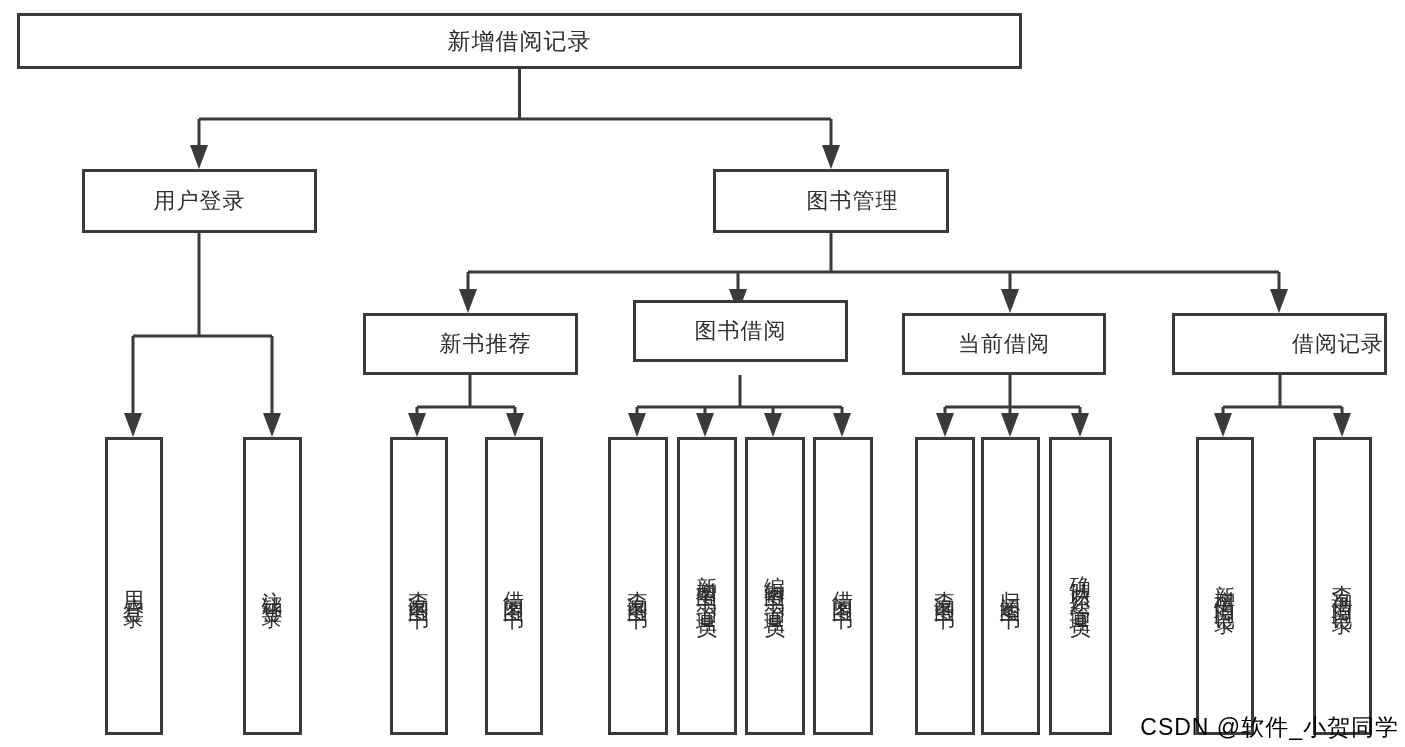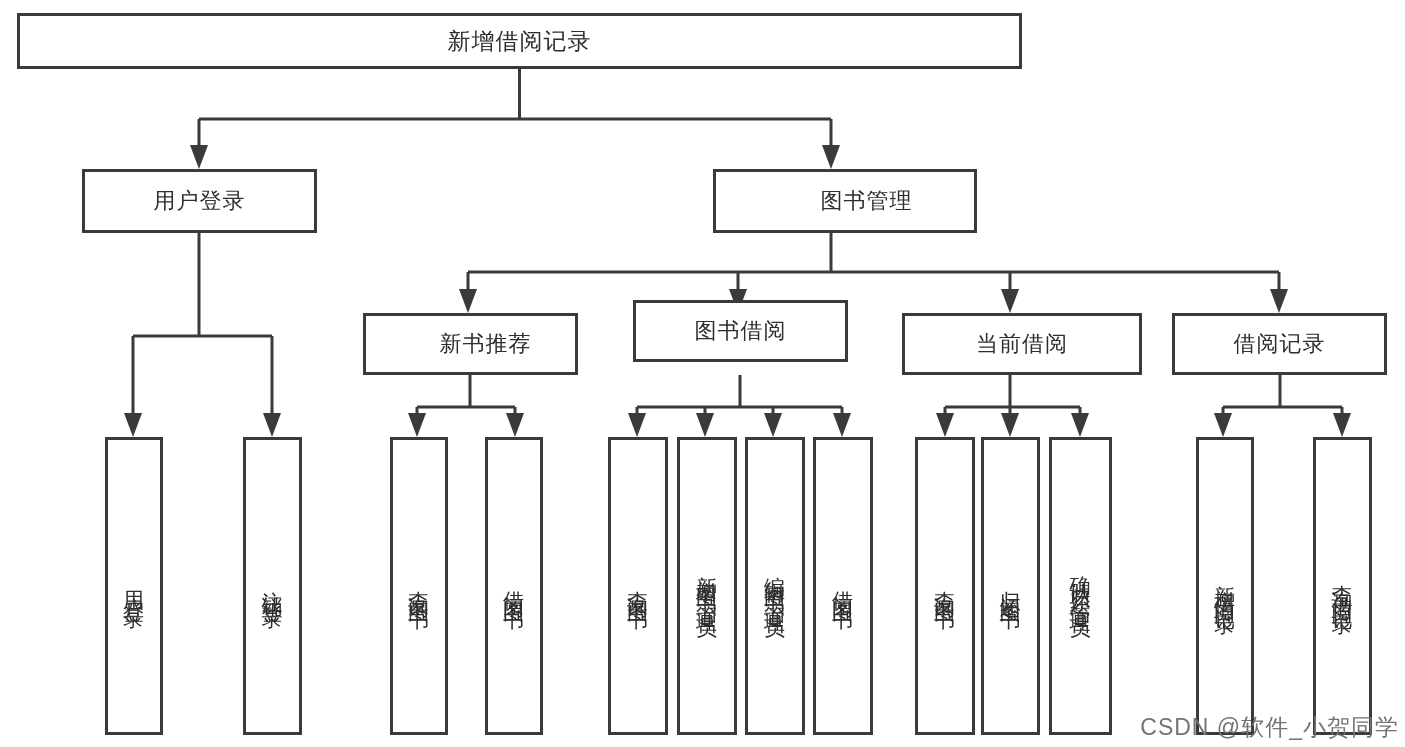--- a/index.html
+++ b/index.html
@@ -42,21 +42,21 @@
     letter-spacing: 6px;
     line-height: 1;
     padding: 6px 0;
   }
   .leaf span { display: block; }
   .watermark {
     position: absolute;
     top: 712px;
     right: 6px;
     z-index: 5;
-    color: #737373;
+    color: #000000;
     font-size: 23px;
     letter-spacing: 1px;
     white-space: nowrap;
   }
 </style>
 </head>
 <body>
 
 <div class="canvas">
 
@@ -100,34 +100,34 @@
     </g>
   </svg>
 
   <div class="node root" style="left:17px; top:13px; width:1005px; height:56px;">
     <span>新增借阅记录</span>
   </div>
 
   <div class="node" style="left:82px; top:169px; width:235px; height:64px;">
     <span>用户登录</span>
   </div>
-  <div class="node" style="left:713px; top:169px; width:264px; height:64px;padding-left:43px;">
+  <div class="node" style="left:713px; top:169px; width:236px; height:64px;padding-left:43px;">
     <span>图书管理</span>
   </div>
 
   <div class="node" style="left:363px; top:313px; width:215px; height:62px;padding-left:30px;">
     <span>新书推荐</span>
   </div>
   <div class="node" style="left:633px; top:300px; width:215px; height:62px;">
     <span>图书借阅</span>
   </div>
-  <div class="node" style="left:902px; top:313px; width:240px; height:62px;">
+  <div class="node" style="left:902px; top:313px; width:204px; height:62px;">
     <span>当前借阅</span>
   </div>
-  <div class="node" style="left:1172px; top:313px; width:215px; height:62px;">
+  <div class="node" style="left:1172px; top:313px; width:215px; height:62px;justify-content:flex-end;">
     <span>借阅记录</span>
   </div>
 
   <div class="node leaf" style="left:105px; top:437px; width:58px; height:298px;">
     <span>用户登录</span>
   </div>
   <div class="node leaf" style="left:243px; top:437px; width:59px; height:298px;">
     <span>注销登录</span>
   </div>
 

